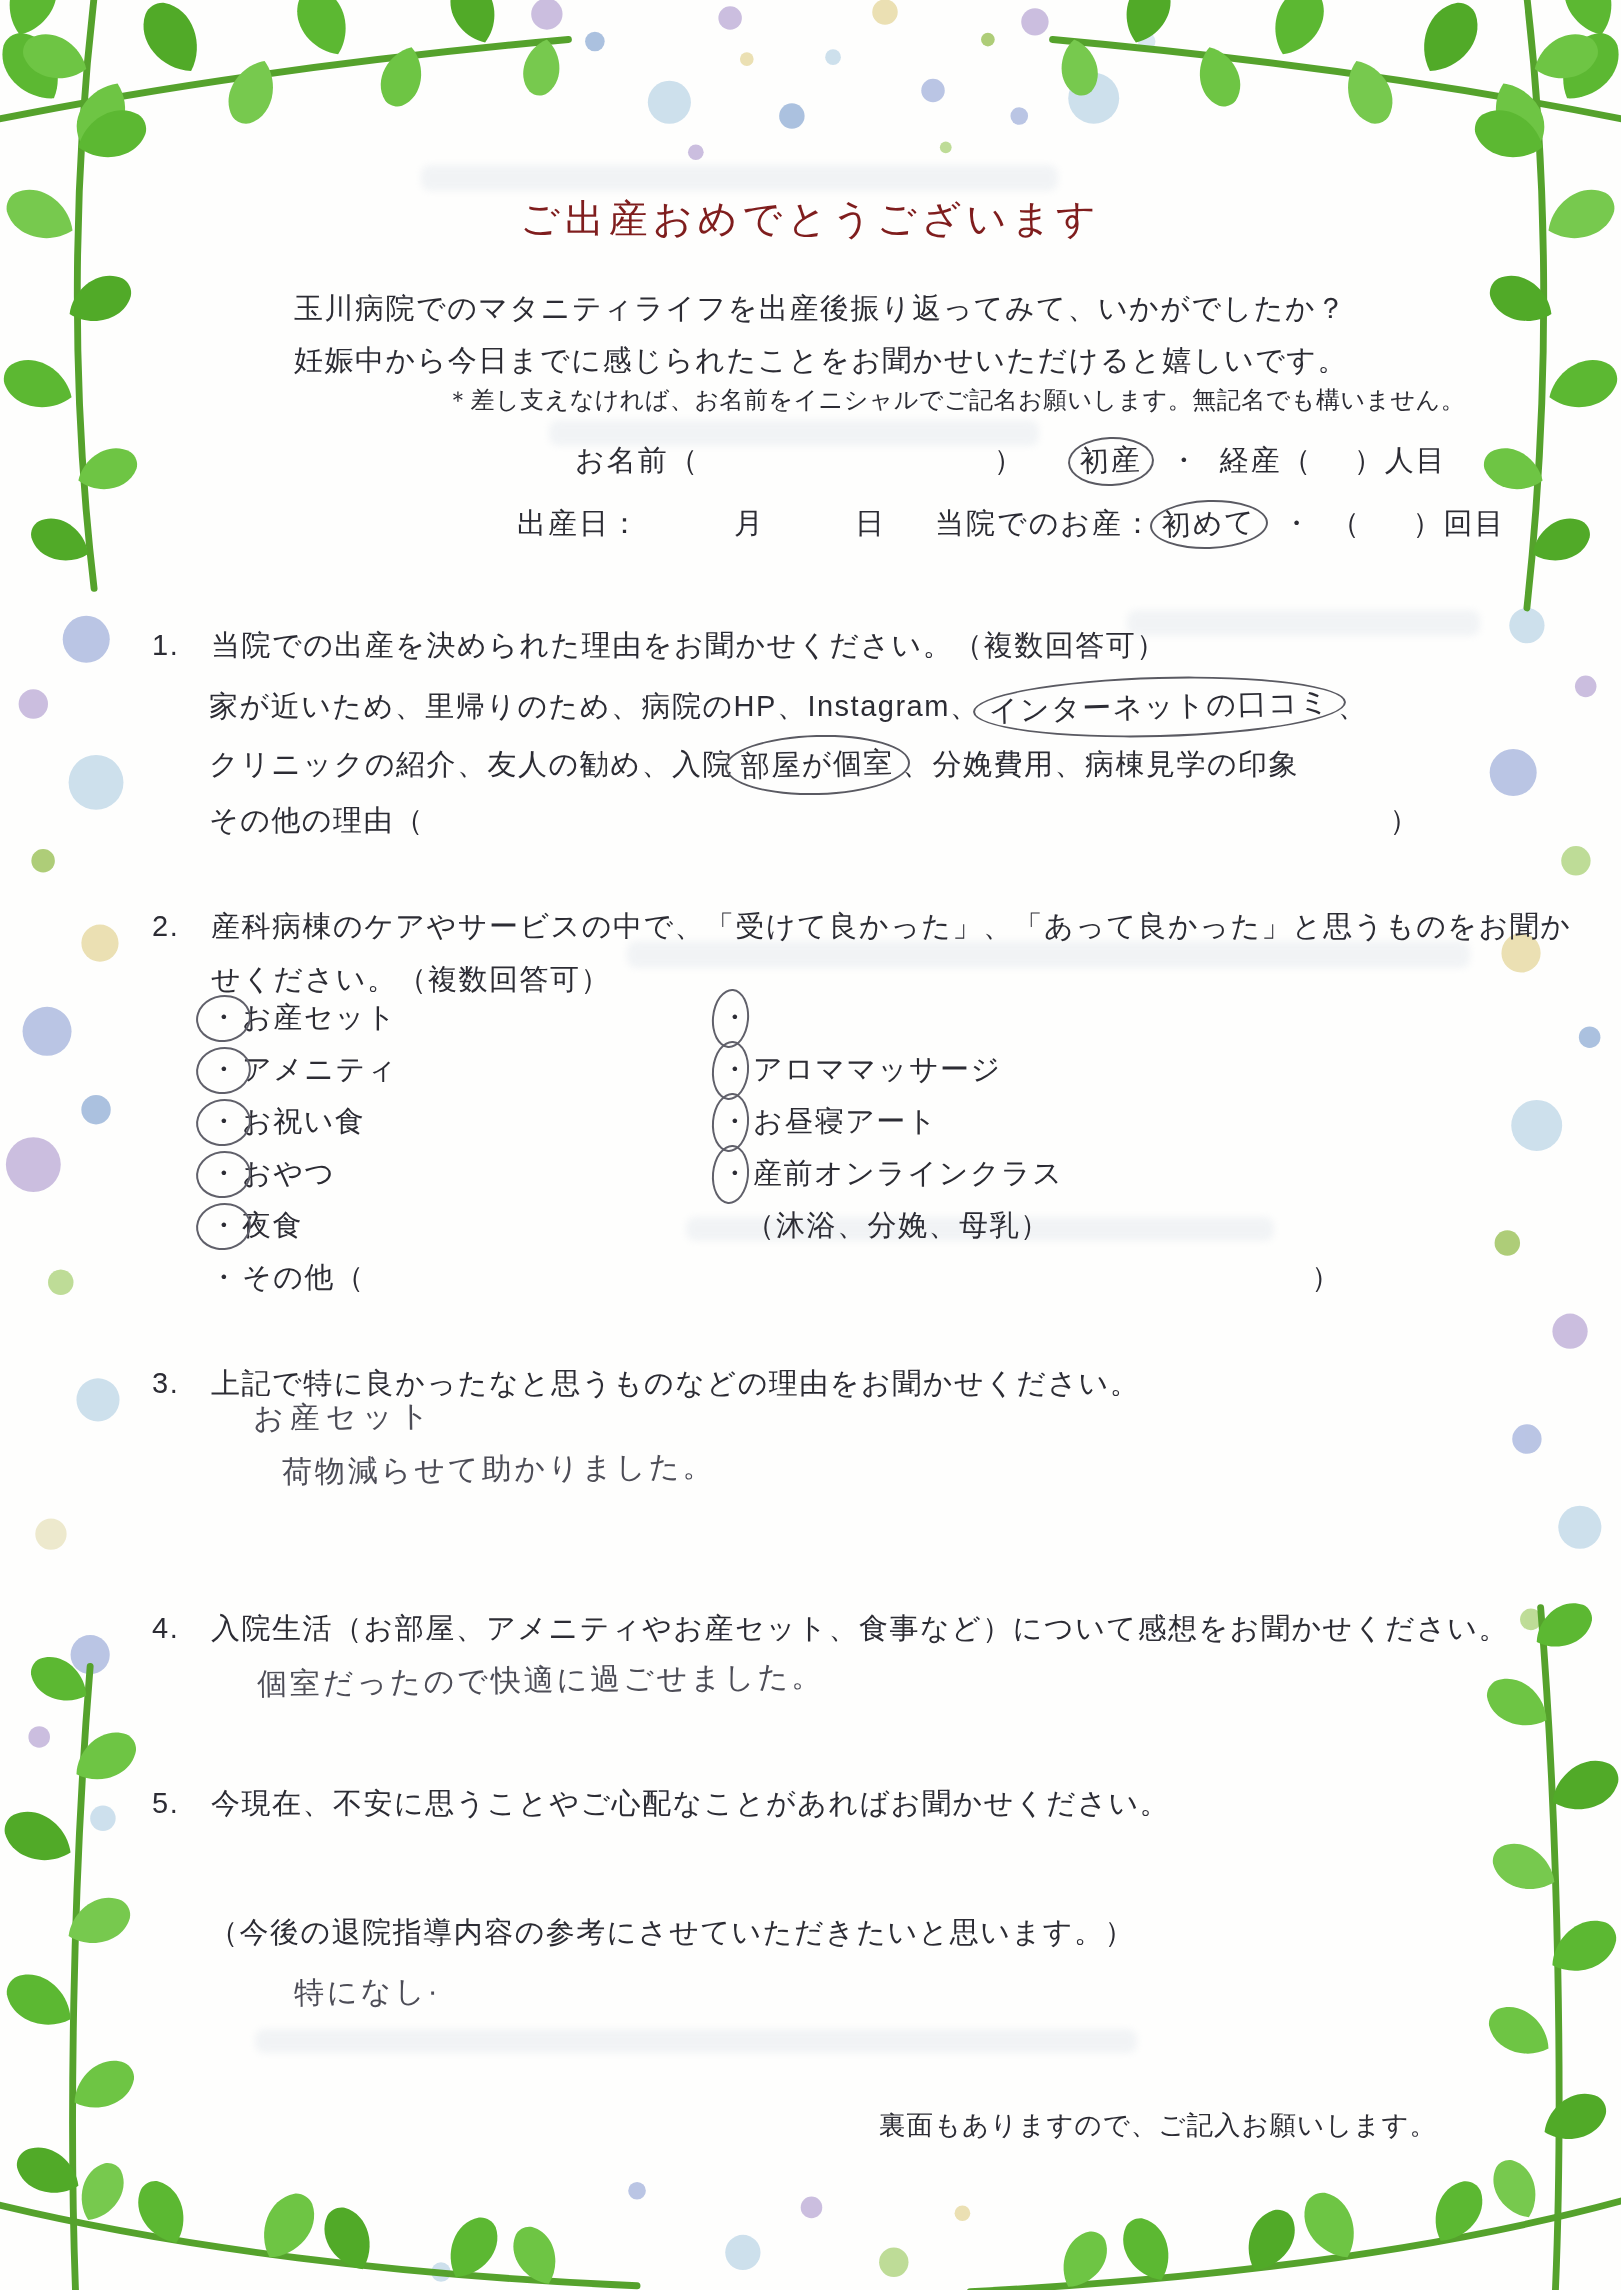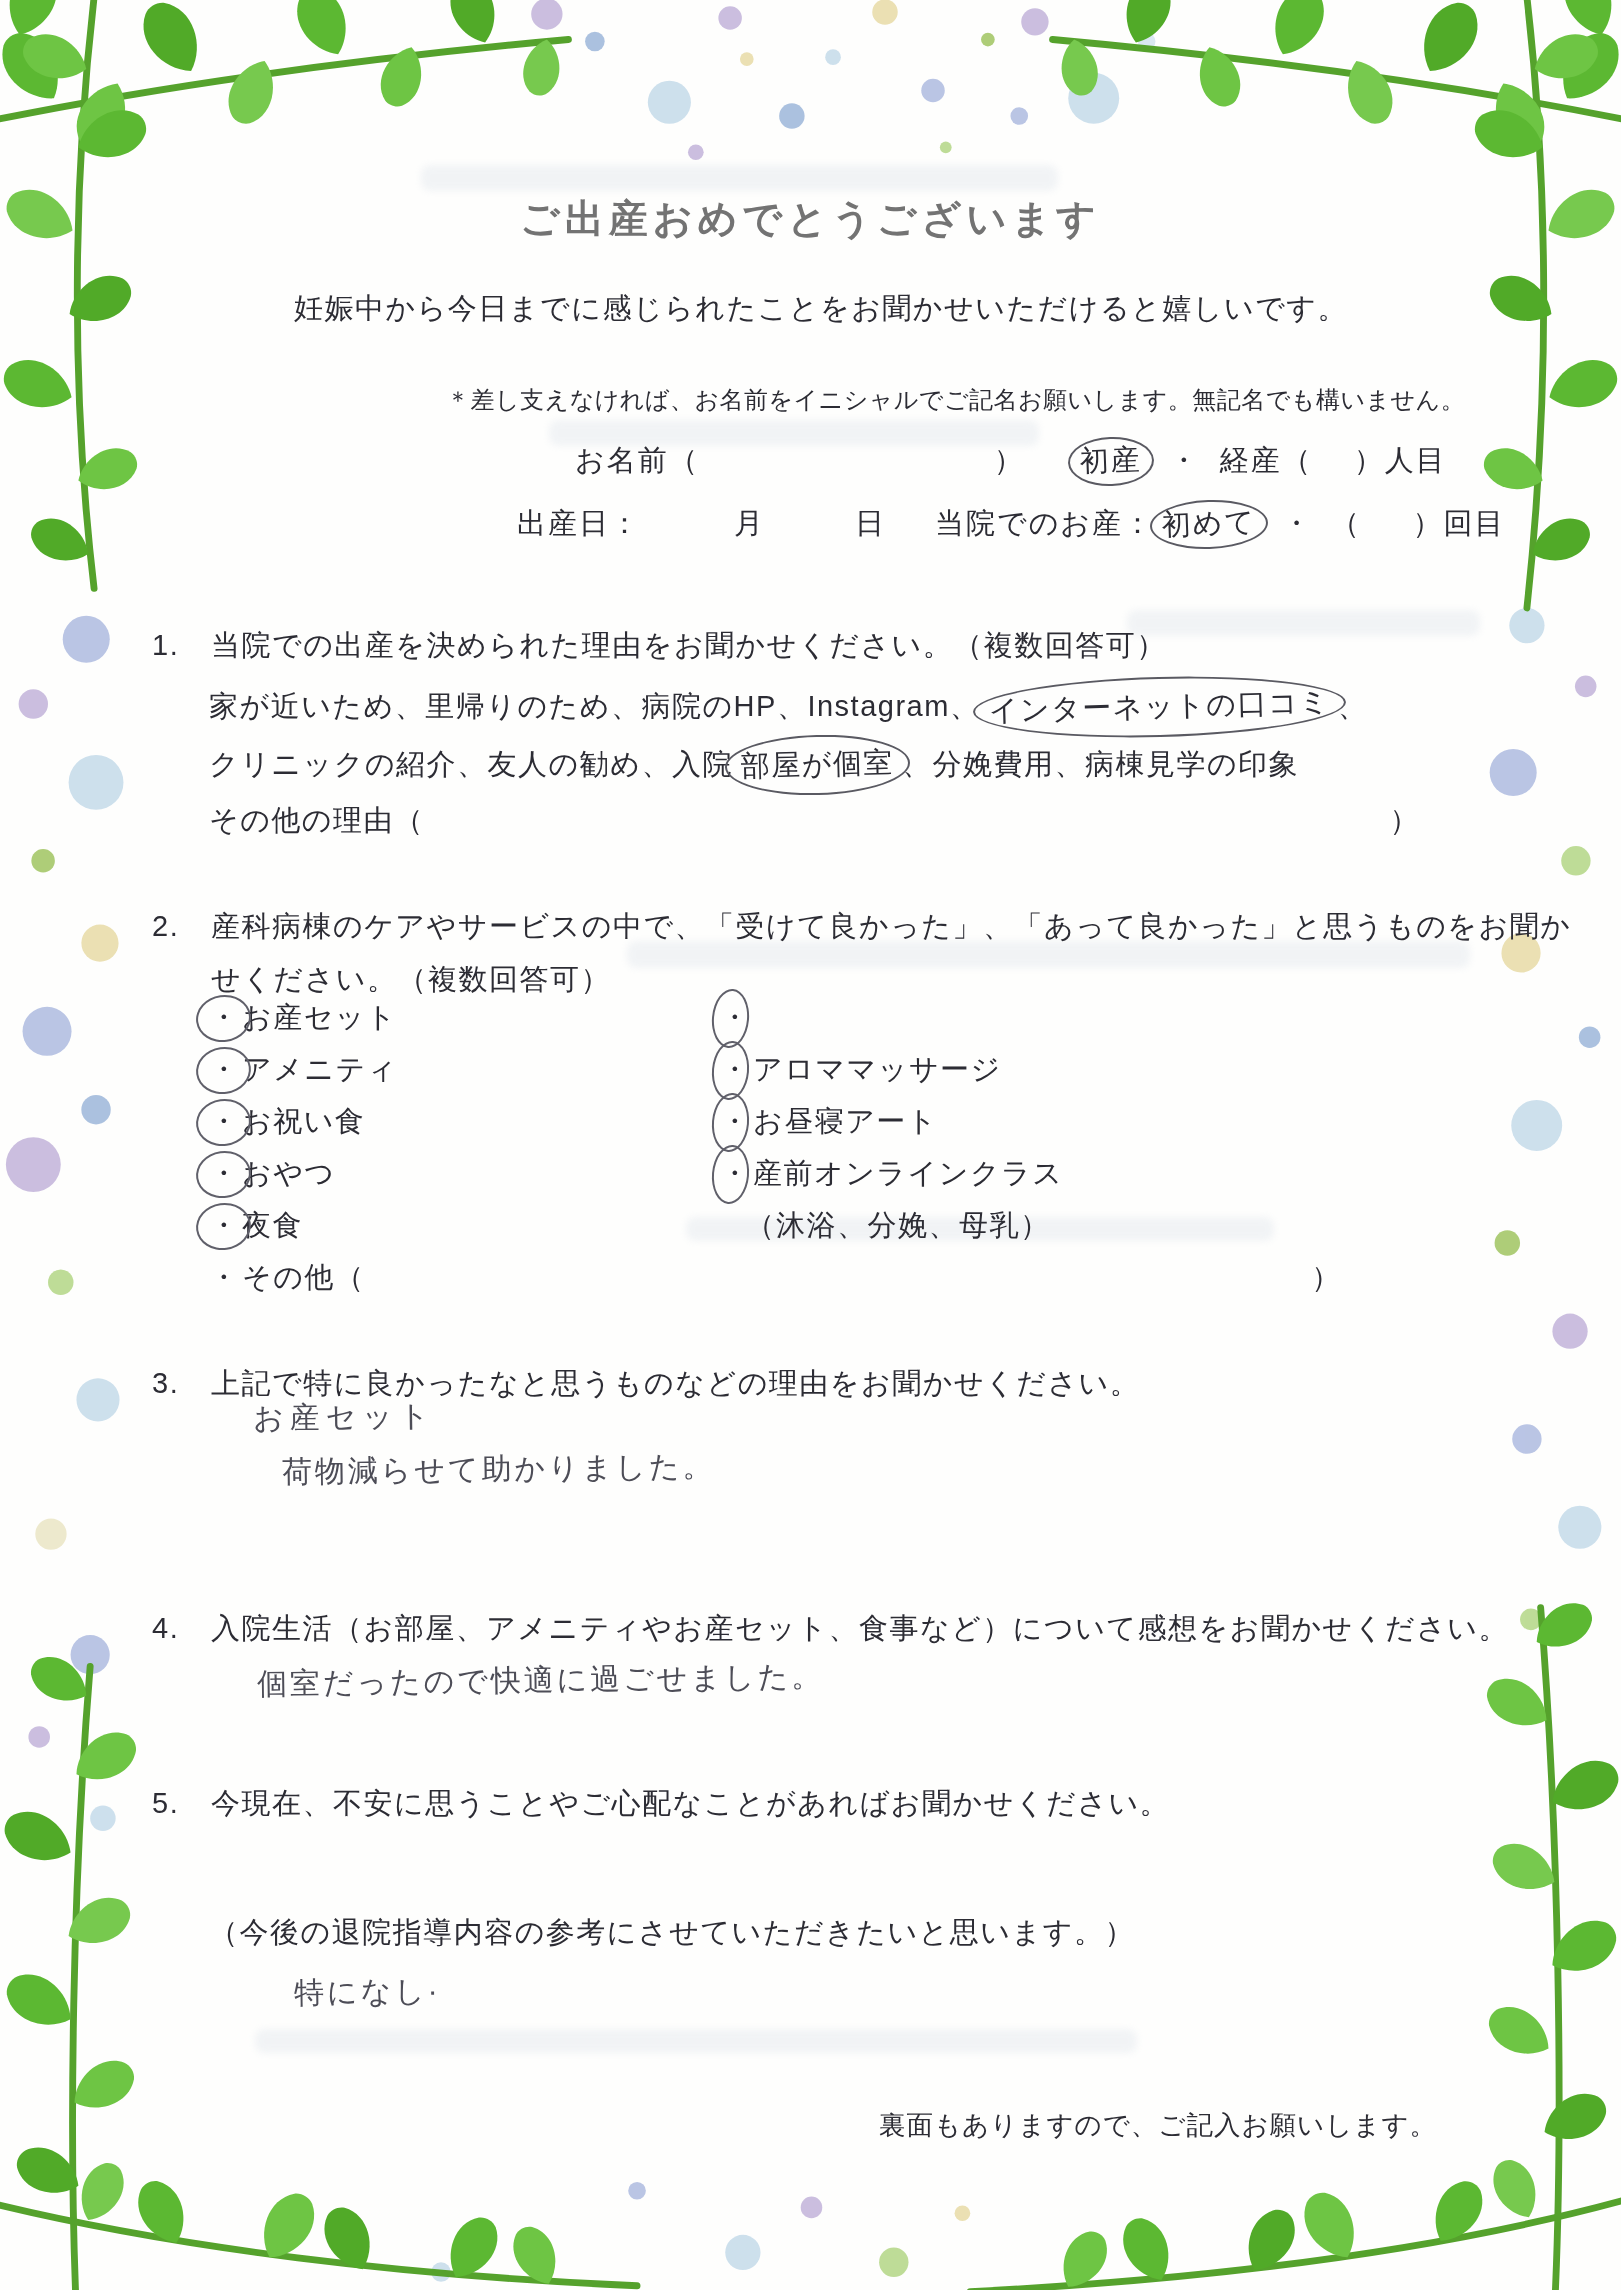--- a/index.html
+++ b/index.html
@@ -6,21 +6,21 @@
   body{
     width:1621px;height:2291px;position:relative;overflow:hidden;
     background:#fefefd;
     font-family:"Liberation Sans","DejaVu Sans",sans-serif;
     color:#2c2c34;
   }
   .abs{position:absolute;}
   
   .title{
     left:0;right:0;top:192px;text-align:center;
-    font-size:39px;font-weight:bold;letter-spacing:4.9px;color:#737373;
+    font-size:39px;font-weight:normal;letter-spacing:4.9px;color:#7f1d1d;
   }
   .intro{left:294px;top:282px;font-size:29px;line-height:52px;letter-spacing:1.5px;white-space:nowrap;}
   .note{left:446px;top:384px;font-size:24px;letter-spacing:0.5px;white-space:nowrap;}
   .frow{font-size:29px;letter-spacing:2px;white-space:nowrap;}
   .sp{display:inline-block;}
   .q{font-size:29px;letter-spacing:1.5px;white-space:nowrap;}
   .q-no{display:inline-block;width:59px;}
   .q-text{display:inline-block;vertical-align:top;line-height:53px;}
   .optlines{left:209px;font-size:29px;letter-spacing:1.5px;line-height:52px;white-space:nowrap;}
   .ring{
@@ -201,20 +201,21 @@
 <div class="bleed" style="left:421px;top:165px;width:637px;height:25.5px;"></div>
 <div class="bleed" style="left:549px;top:420px;width:490px;height:25.5px;"></div>
 <div class="bleed" style="left:1127px;top:610px;width:353px;height:25.5px;"></div>
 <div class="bleed" style="left:627px;top:941px;width:843px;height:27.4px;"></div>
 <div class="bleed" style="left:686px;top:1217px;width:588px;height:23.5px;"></div>
 <div class="bleed" style="left:255px;top:2029px;width:882px;height:23.5px;"></div>
 
 <div class="abs title">ご出産おめでとうございます</div>
 
 <div class="abs intro">
+  <div>玉川病院でのマタニティライフを出産後振り返ってみて、いかがでしたか？</div>
   <div>妊娠中から今日までに感じられたことをお聞かせいただけると嬉しいです。</div>
 </div>
 
 <div class="abs note">＊差し支えなければ、お名前をイニシャルでご記名お願いします。無記名でも構いません。</div>
 
 <div class="abs frow" style="left:575px;top:439px;">
   <span>お名前（</span><span class="sp" style="width:294px;"></span><span>）</span><span class="sp" style="width:47px;"></span><span class="ring">初産</span><span style="margin:0 19.6px;">・</span><span>経産（</span><span class="sp" style="width:41px;"></span><span>）人目</span>
 </div>
 
 <div class="abs frow" style="left:517px;top:502px;">

